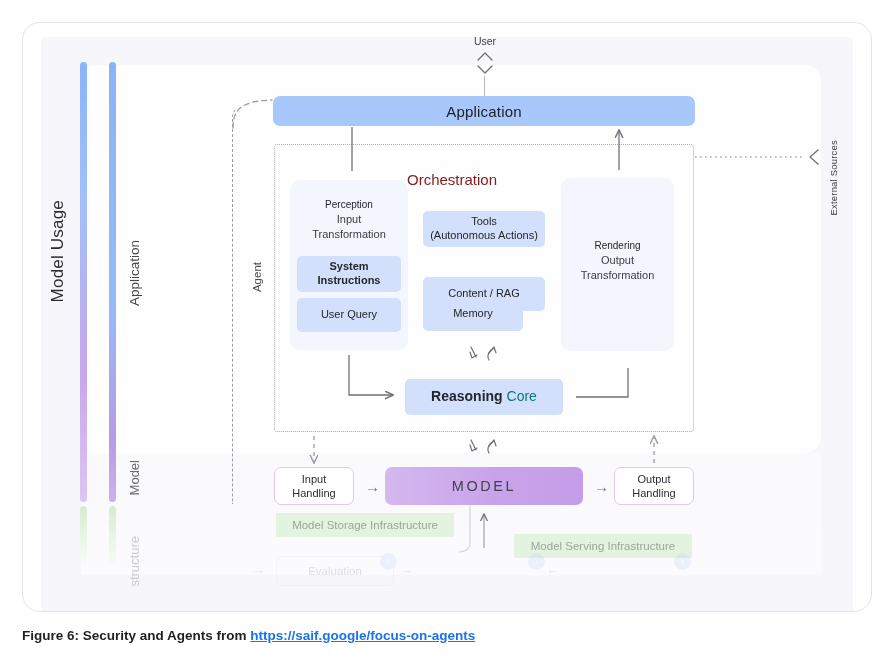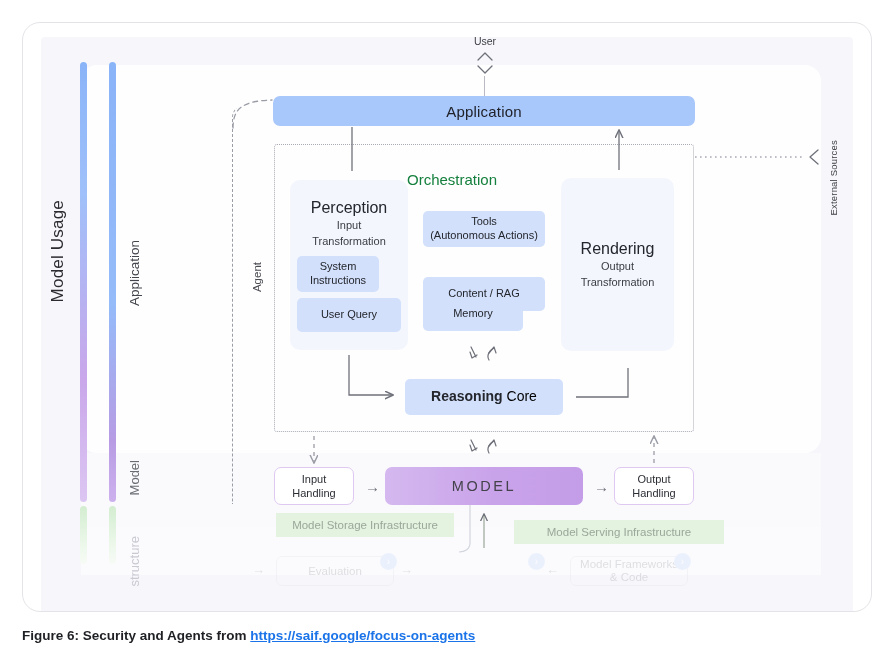--- a/index.html
+++ b/index.html
@@ -138,64 +138,64 @@
   
   .orch-boundary {
     position: absolute; left: 274px; top: 144px;
     width: 420px; height: 288px;
     border: 1.4px dotted #a9abb4;
     border-radius: 3px;
   }
   .orch-title {
     position: absolute; left: 274px; top: 171px;
     width: 356px; text-align: center;
-    font-size: 15px; color: #15803d;
+    font-size: 15px; color: #7f1d1d;
   }
 
   
   .pane {
     position: absolute;
     background: #f3f6fd;
     border-radius: 10px;
   }
   .pane-perception { left: 290px; top: 180px; width: 118px; height: 170px; }
   .pane-rendering  { left: 561px; top: 178px; width: 113px; height: 173px; }
 
   .pane-head {
     text-align: center; padding-top: 19px;
   }
   .pane-head .big {
-    font-size: 16px; color: #24262d; display: block; line-height: 1.15;
+    font-size: 10px; color: #24262d; display: block; line-height: 1.15;
   }
   .pane-head .sub {
     font-size: 11px; color: #3b3d44; display: block; line-height: 1.25; margin-top: 2px;
   }
   .pane-rendering .pane-head { padding-top: 62px; }
 
   .chip {
     position: absolute;
     background: #d2e0fb;
     border-radius: 5px;
     display: flex; align-items: center; justify-content: center;
     text-align: center;
     font-size: 11px; color: #24262d; line-height: 1.25;
   }
-  .chip-sysinstr { left: 297px; top: 256px; width: 82px; height: 36px; }
+  .chip-sysinstr { left: 297px; top: 256px; width: 104px; height: 36px; font-weight: bold; }
   .chip-userquery{ left: 297px; top: 298px; width: 104px; height: 34px; }
 
   .chip-tools    { left: 423px; top: 211px; width: 122px; height: 36px; }
   .chip-content  { left: 423px; top: 255px; width: 122px; height: 34px; margin-top: 22px; }
   .chip-memory   { left: 423px; top: 297px; width: 100px; height: 34px; }
 
   .chip-reasoning {
     left: 405px; top: 379px; width: 158px; height: 36px;
     background: #d2e0fb; font-size: 14px;
   }
   .chip-reasoning b { font-weight: 700; }
-  .chip-reasoning span.lite { font-weight: 400; color: #000000; }
+  .chip-reasoning span.lite { font-weight: 400; color: #0f766e; }
 
   
   .handling {
     position: absolute;
     background: #ffffff;
     border: 1.3px solid #dfc9f2;
     border-radius: 7px;
     display: flex; align-items: center; justify-content: center;
     text-align: center;
     font-size: 11px; color: #2c2e35; line-height: 1.3;
@@ -221,21 +221,21 @@
 
   
   .infra {
     position: absolute;
     background: #e3f3e0;
     border-radius: 0;
     display: flex; align-items: center; justify-content: center;
     font-size: 11.5px; color: #9aa79a;
   }
   .infra-storage { left: 276px; top: 513px; width: 178px; height: 24px; }
-  .infra-serving { left: 514px; top: 520px; width: 210px; height: 24px; }
+  .infra-serving { left: 514px; top: 534px; width: 178px; height: 24px; }
 
   
   .faded-row { position: absolute; left: 240px; top: 548px; width: 480px; height: 46px; opacity: .18; }
   .faded-chip {
     position: absolute; height: 30px;
     border: 1px solid #cfd2dd; border-radius: 6px;
     display: flex; align-items: center; justify-content: center;
     text-align: center; font-size: 11.5px; color: #5b5e68; line-height: 1.1;
     background: transparent;
   }
@@ -352,24 +352,20 @@
 
   <div class="faded-row">
     <div class="faded-arrow fa-1">→</div>
     <div class="faded-chip fc-eval">
       <span><span>Evaluation</span></span>
     </div>
     <div class="faded-badge fb-1">›</div>
     <div class="faded-arrow fa-2">→</div>
     <div class="faded-badge fb-2">›</div>
     <div class="faded-arrow fa-3">←</div>
-    <div class="faded-chip fc-frame">
-      <span><span>Model Frameworks</span><br>
-      <span>&amp; Code</span></span>
-    </div>
     <div class="faded-badge fb-3">›</div>
   </div>
 
   <svg class="ov">
     <defs>
       <marker id="ah" markerWidth="8" markerHeight="8" refX="6.2" refY="3" orient="auto">
         <path d="M0,0 L6.4,3 L0,6" fill="none" stroke="#6f717a" stroke-width="1.1" stroke-linecap="round" stroke-linejoin="round"></path>
       </marker>
       <marker id="ahd" markerWidth="8" markerHeight="8" refX="6.2" refY="3" orient="auto">
         <path d="M0,0 L6.4,3 L0,6" fill="none" stroke="#9b9da6" stroke-width="1.1" stroke-linecap="round" stroke-linejoin="round"></path>

